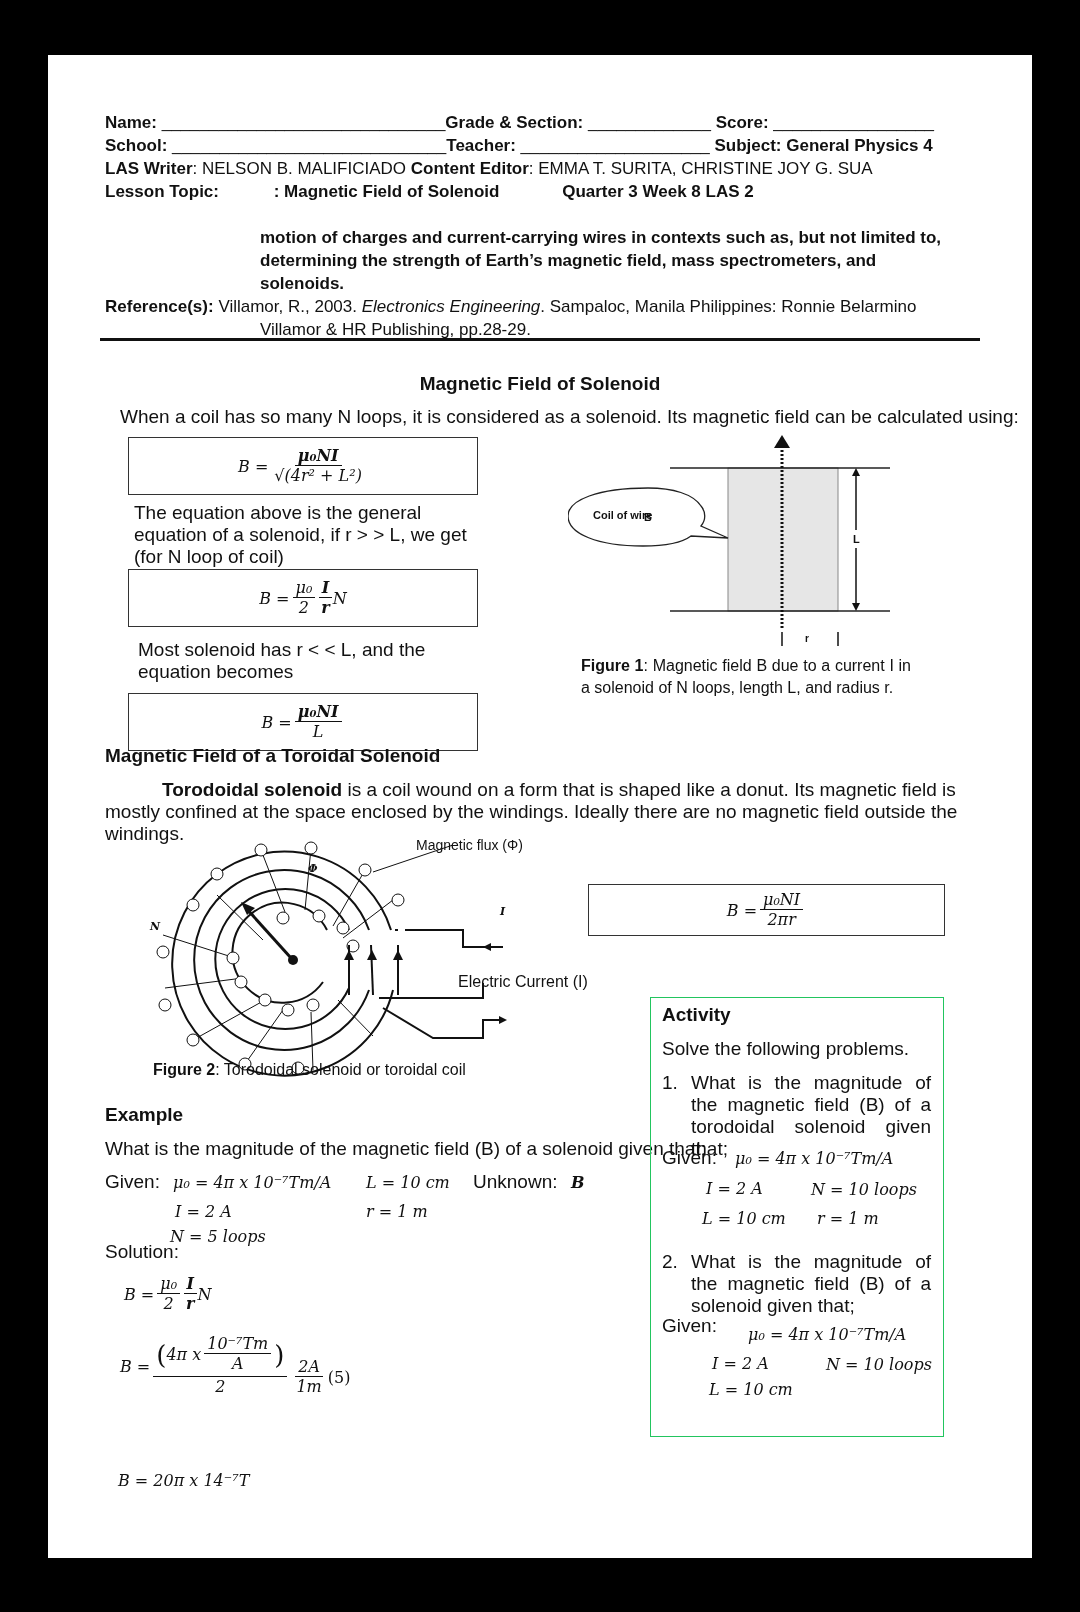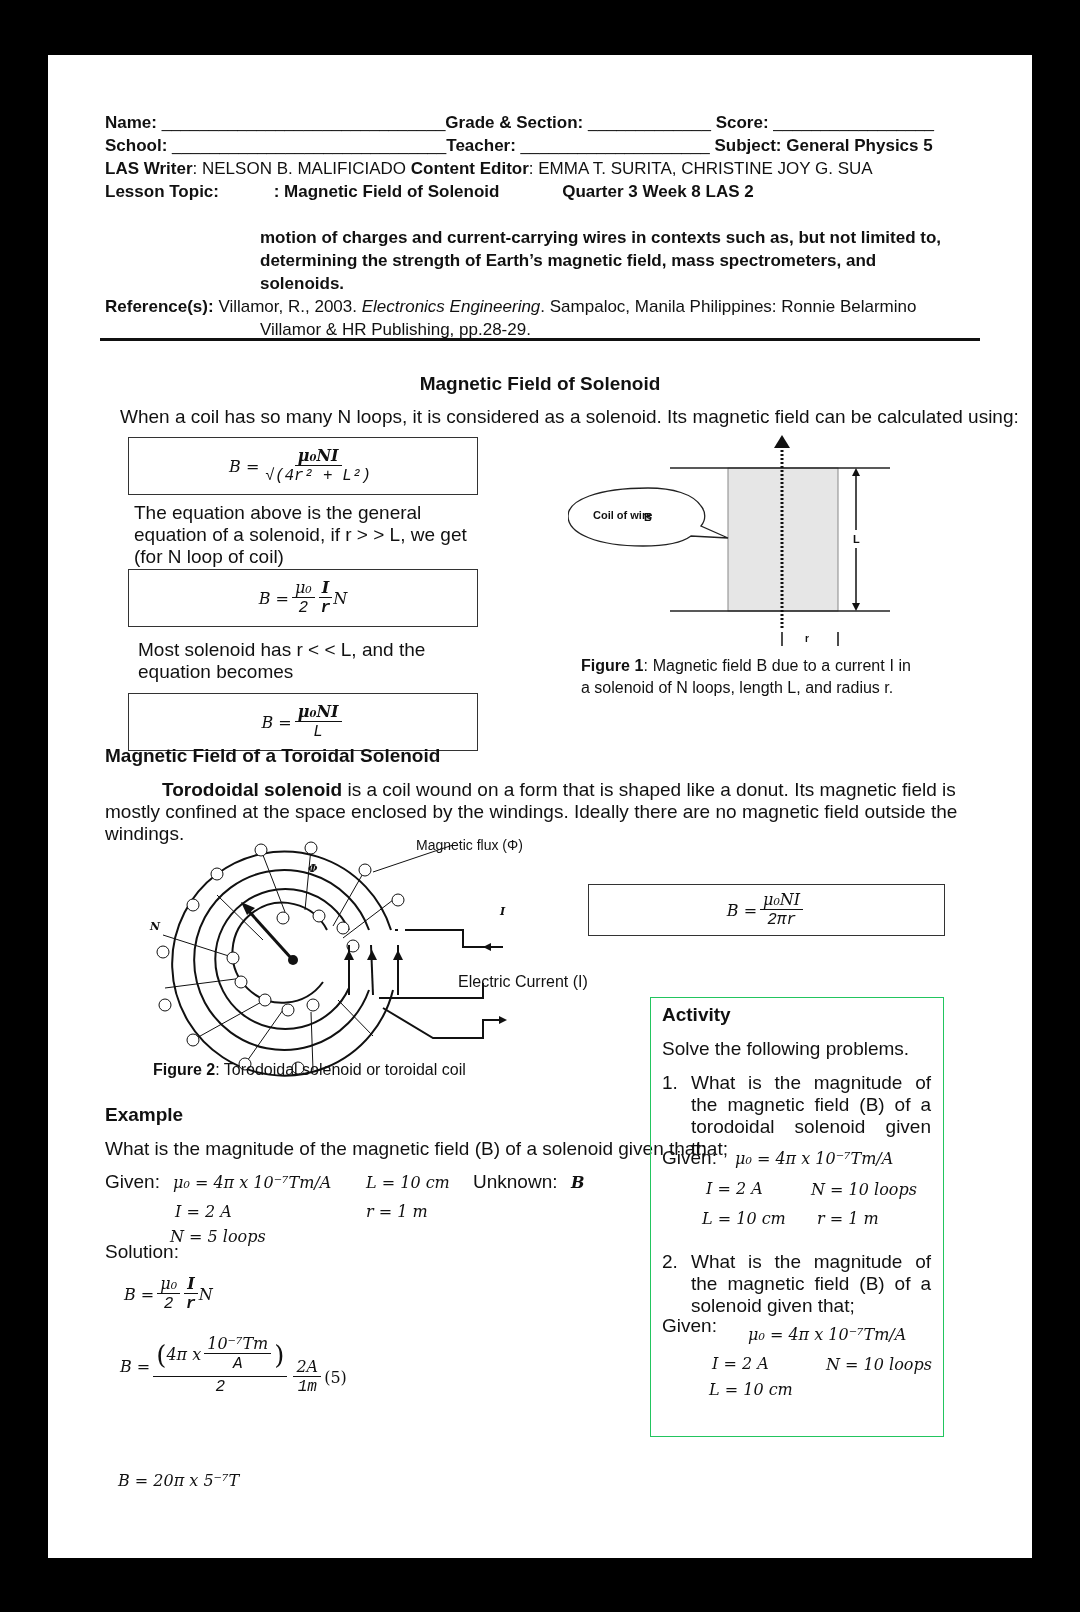--- a/index.html
+++ b/index.html
@@ -7,41 +7,41 @@
   .page{position:absolute;left:48px;top:55px;width:984px;height:1503px;background:#fff;}
   .abs{position:absolute;}
   .hdr{font-size:17px;line-height:23px;white-space:nowrap;}
   .b{font-weight:bold;}
   .i{font-style:italic;}
   .txt{font-size:19px;line-height:22px;}
   .math{font-family:"DejaVu Serif","Liberation Serif",serif;font-style:italic;font-size:16px;}
   .eqbox{position:absolute;border:1px solid #333;display:flex;align-items:center;justify-content:center;}
   .frac{display:inline-flex;flex-direction:column;align-items:center;vertical-align:middle;margin:0 3px;}
   .frac .num{border-bottom:1.5px solid #111;padding:0 3px;line-height:18px;}
-  .frac .den{padding:1px 3px;line-height:18px;font-family:Liberation Mono, monospace;}
+  .frac .den{padding:1px 3px;line-height:18px;}
   .rule{position:absolute;height:3px;background:#111;}
   .activity{position:absolute;border:1px solid #22c55e;}
 </style>
 </head>
 <body>
 
 <div class="page">
 
   <div class="abs hdr" style="left:57px;top:56px;">
     <span class="b">Name:</span>
     <span>______________________________</span><span class="b">Grade &amp; Section:</span>
     <span>_____________</span>
     <span class="b">Score:</span>
     <span>_________________</span>
   </div>
   <div class="abs hdr" style="left:57px;top:79px;">
     <span class="b">School:</span>
     <span>_____________________________</span><span class="b">Teacher:</span>
     <span>____________________</span>
-    <span class="b">Subject: General Physics 5</span>
+    <span class="b">Subject: General Physics 4</span>
   </div>
   <div class="abs hdr" style="left:57px;top:102px;">
     <span class="b">LAS Writer</span><span>: NELSON B. MALIFICIADO </span><span class="b">Content Editor</span><span>: EMMA T. SURITA, CHRISTINE JOY G. SUA</span>
   </div>
   <div class="abs hdr" style="left:57px;top:125px;">
     <span class="b">Lesson Topic:</span>
     <span class="b" style="margin-left:50px;">: Magnetic Field of Solenoid</span>
     <span class="b" style="margin-left:58px;">Quarter 3 Week 8 LAS 2</span>
   </div>
   <div class="abs hdr b" style="left:212px;top:171px;">motion of charges and current-carrying wires in contexts such as, but not limited to,</div>
@@ -234,21 +234,21 @@
       </span>
       <span class="den">2</span>
     </span>
     <span class="frac" style="margin-top:22px;">
         <span class="num">2A</span>
         <span class="den">1m</span>
       </span>
     <span style="margin-top:22px;font-style:normal;">(5)</span>
   </div>
 
-  <div class="abs math" style="left:70px;top:1416px;">B = 20π x 5⁻⁷T</div>
+  <div class="abs math" style="left:70px;top:1416px;">B = 20π x 14⁻⁷T</div>
 
   <div class="activity" style="left:602px;top:942px;width:292px;height:438px;">
     <div class="abs txt b" style="left:11px;top:6px;">Activity</div>
     <div class="abs txt" style="left:11px;top:40px;">Solve the following problems.</div>
 
     <div class="abs txt" style="left:11px;top:74px;">1.</div>
     <div class="abs txt" style="left:40px;top:74px;width:240px;text-align:justify;">What is the magnitude of the magnetic field (B) of a torodoidal solenoid given that;</div>
     <div class="abs txt" style="left:11px;top:149px;">Given:</div>
     <div class="abs math" style="left:84px;top:151px;">μ₀ = 4π x 10⁻⁷Tm/A</div>
     <div class="abs math" style="left:55px;top:181px;">I = 2 A</div>

